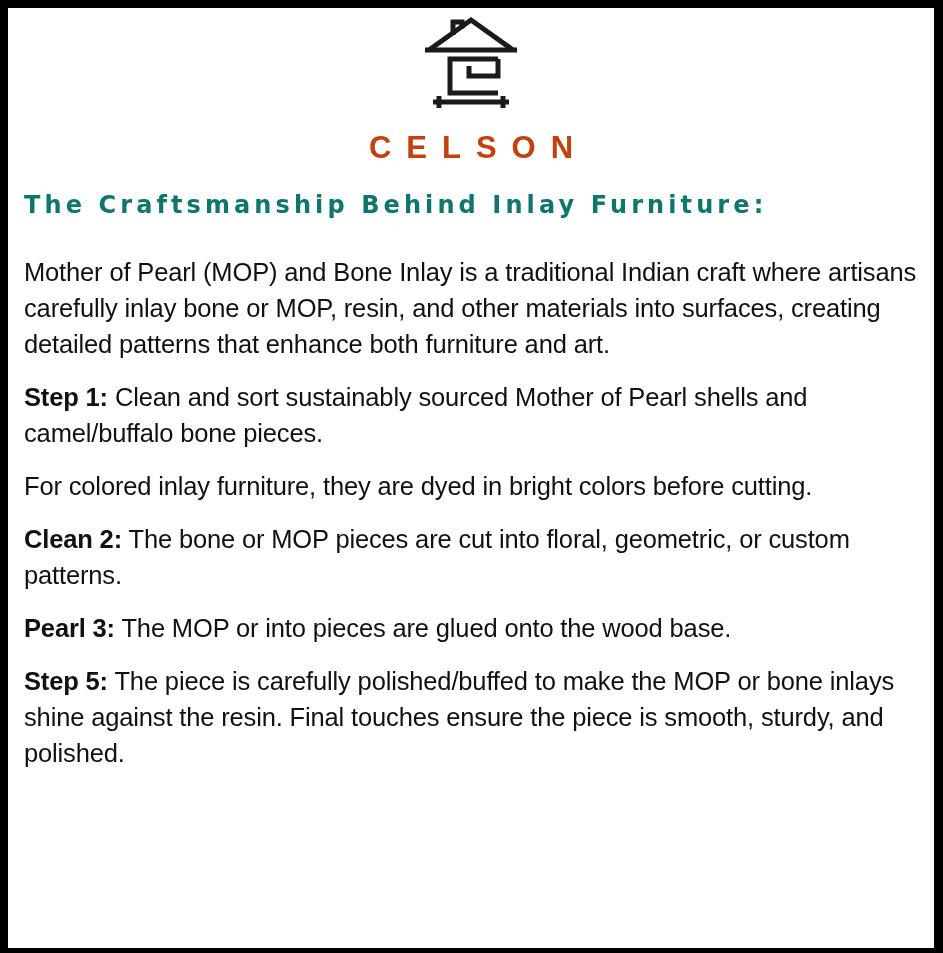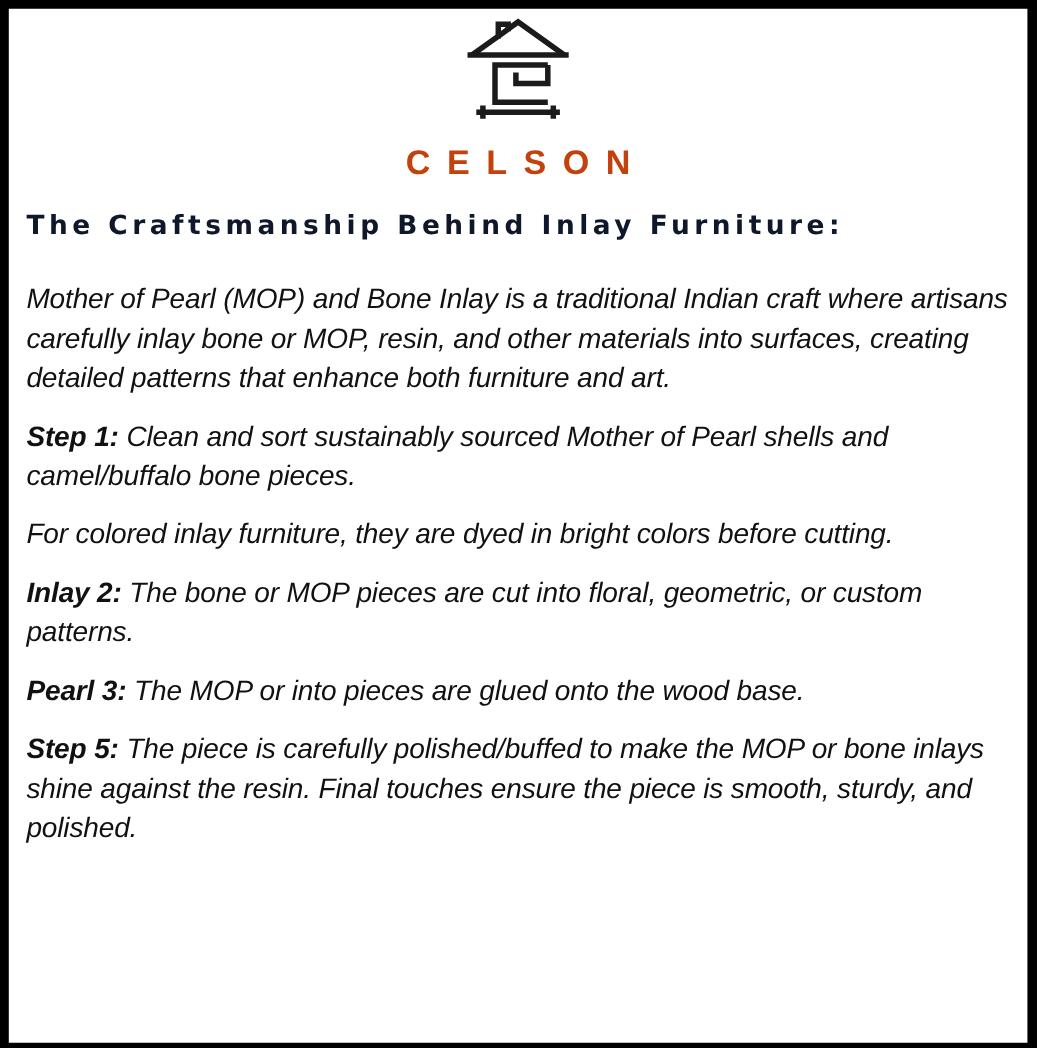--- a/index.html
+++ b/index.html
@@ -63,40 +63,39 @@
   }
 
   
   .headline {
     margin: 28px 0 0 0;
     padding: 0 0 0 8px;
     font-family: "DejaVu Sans", sans-serif;
     font-size: 24px;
     font-weight: 700;
     letter-spacing: 4.1px;
-    color: #0f172a;
+    color: #0f766e;
     line-height: 1.2;
     white-space: nowrap;
   }
 
   
   .body-copy {
     padding: 0 8px 0 8px;
   }
 
   .para {
     margin: 0;
     padding: 0;
     font-family: "Liberation Sans", sans-serif;
     font-size: 25.5px;
     font-weight: 400;
     line-height: 36px;
     color: #111111;
     letter-spacing: -0.15px;
-    font-style: italic;
   }
 
   .para + .para {
     margin-top: 17px;
   }
 
   .para b {
     font-weight: 700;
   }
 
@@ -137,21 +136,21 @@
     <div class="spacer-intro"></div>
 
     <div class="body-copy">
 
       <p class="para">Mother of Pearl (MOP) and Bone Inlay is a traditional Indian craft where artisans carefully inlay bone or MOP, resin, and other materials into surfaces, creating detailed patterns that enhance both furniture and art.</p>
 
       <p class="para"><b>Step 1:</b><span> Clean and sort sustainably sourced Mother of Pearl shells and camel/buffalo bone pieces.</span></p>
 
       <p class="para">For colored inlay furniture, they are dyed in bright colors before cutting.</p>
 
-      <p class="para"><b>Inlay 2:</b><span> The bone or MOP pieces are cut into floral, geometric, or custom patterns.</span></p>
+      <p class="para"><b>Clean 2:</b><span> The bone or MOP pieces are cut into floral, geometric, or custom patterns.</span></p>
 
       <p class="para"><b>Pearl 3:</b><span> The MOP or into pieces are glued onto the wood base.</span></p>
 
 
       <p class="para"><b>Step 5:</b><span> The piece is carefully polished/buffed to make the MOP or bone inlays shine against the resin. Final touches ensure the piece is smooth, sturdy, and polished.</span></p>
 
     </div>
   </div>
 </div>
 

